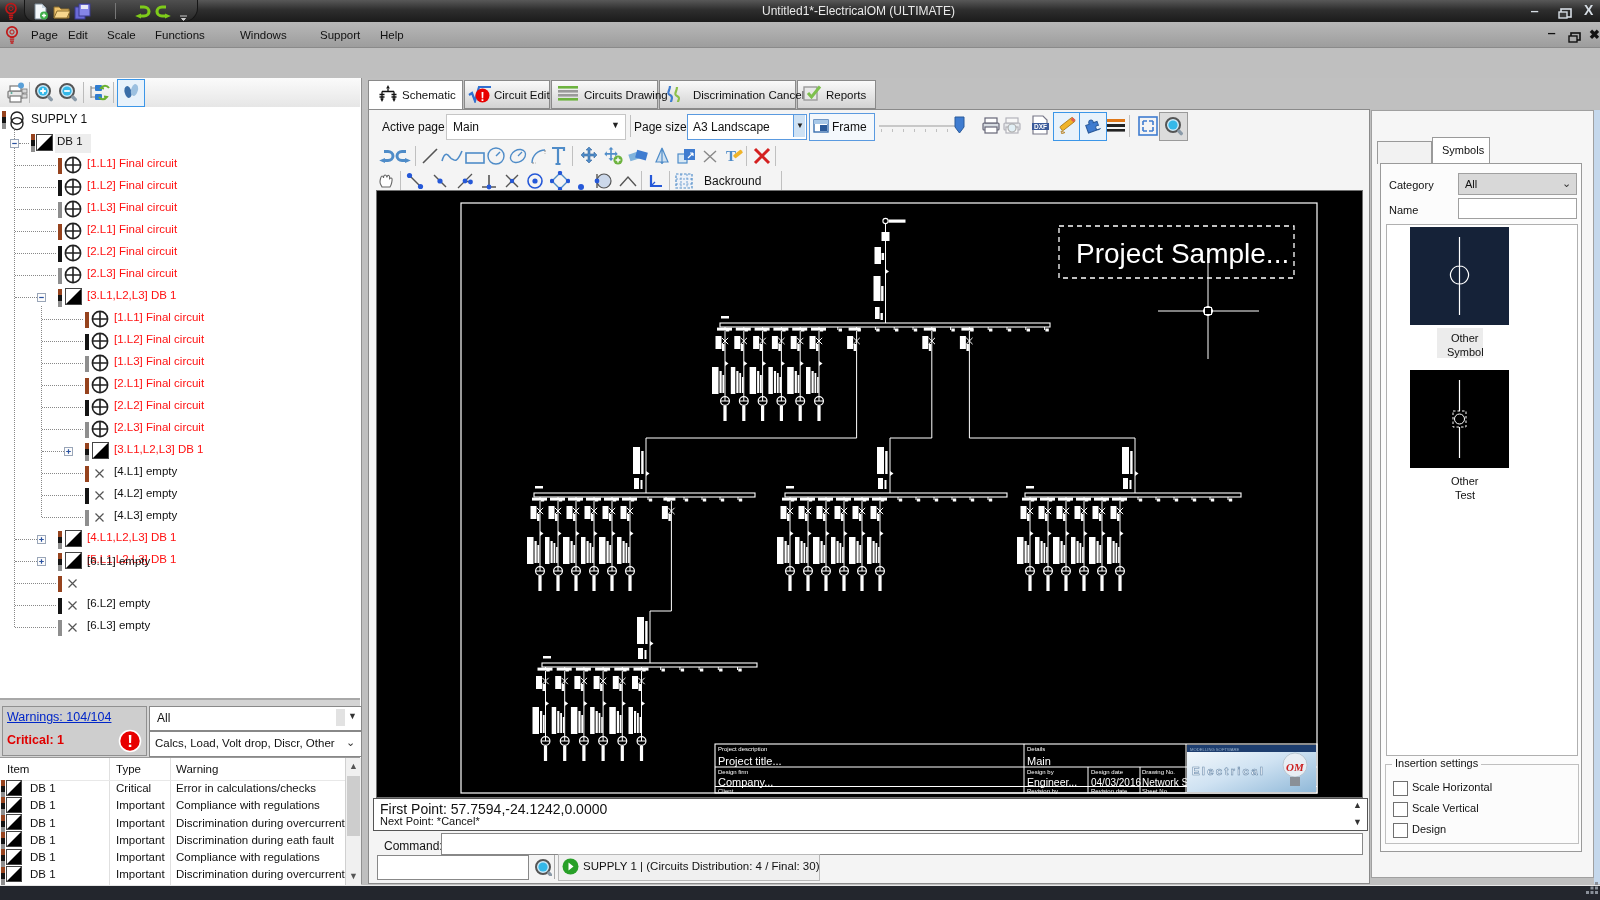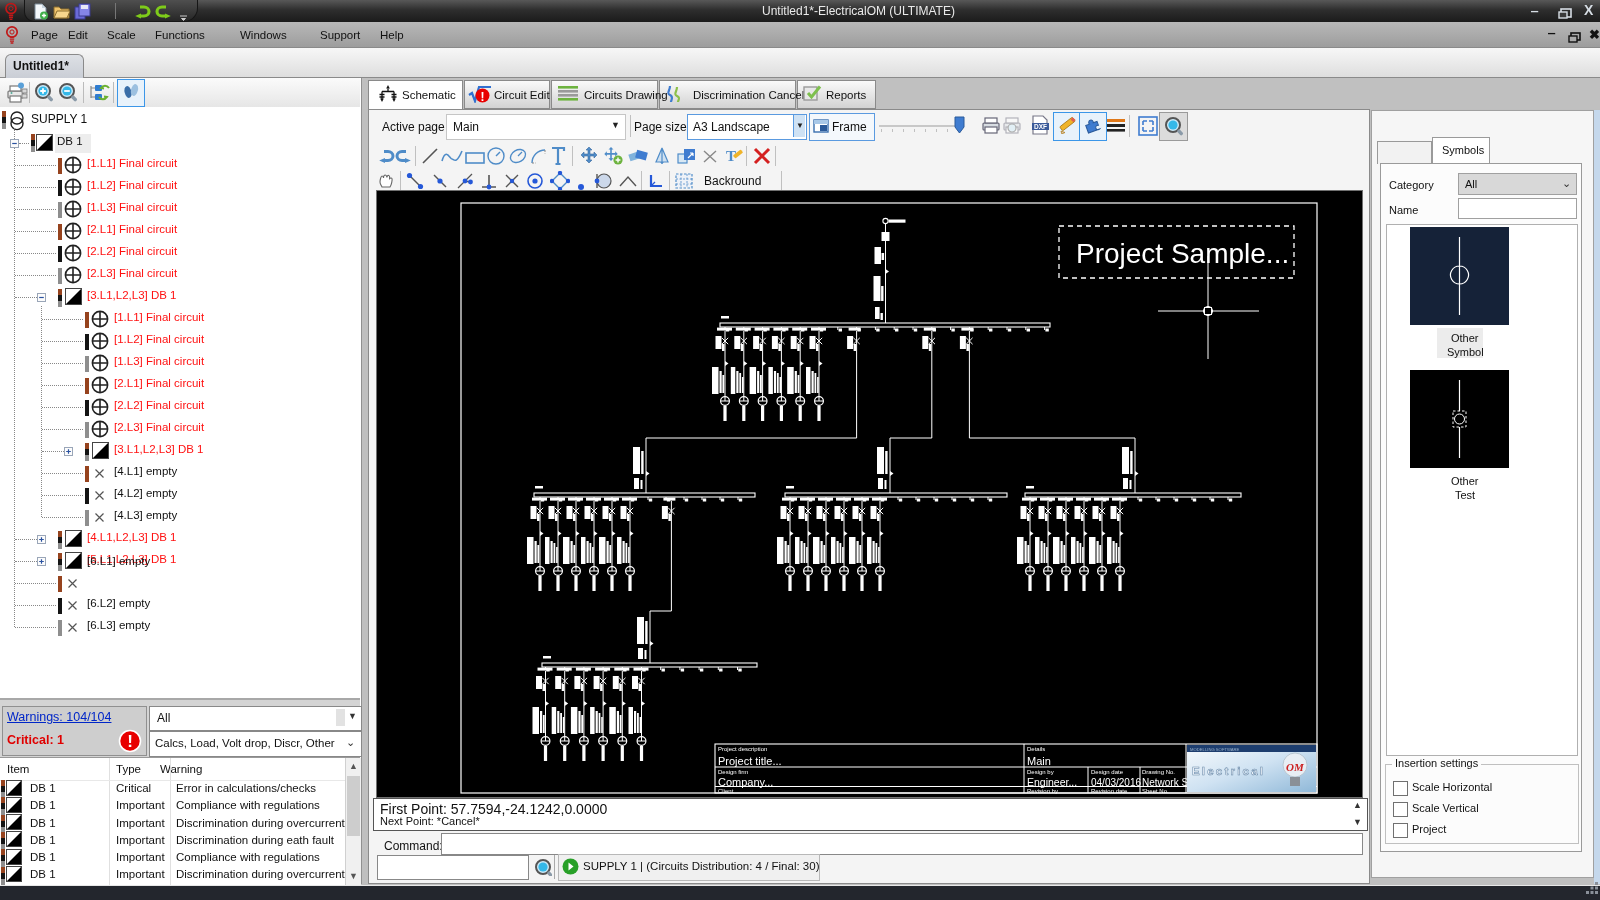--- a/index.html
+++ b/index.html
@@ -62,24 +62,20 @@
 <div class="txt" style="left:240px;top:7px;font-size:11.5px;color:#111;">Windows</div>
 <div class="txt" style="left:320px;top:7px;font-size:11.5px;color:#111;">Support</div>
 <div class="txt" style="left:380px;top:7px;font-size:11.5px;color:#111;">Help</div>
 <div class="txt" style="left:1548px;top:3px;font-size:13px;color:#111;font-weight:bold;">‒</div>
 <div class="abs" style="left:1568px;top:7px;"><svg width="13" height="11" viewBox="0 0 13 11" style="">
           <rect x="3" y="1" width="9" height="7" fill="none" stroke="#111" stroke-width="1.6"></rect>
           <rect x="1" y="4" width="8" height="6" fill="#ababab" stroke="#111" stroke-width="1.4"></rect>
         </svg></div>
 <div class="txt" style="left:1589px;top:5px;font-size:13px;color:#111;font-weight:bold;">✖</div>
 </div>
-<div class="abs" style="left:0;top:48px;width:1600px;height:30px;background:linear-gradient(#f7f7f7,#dedede);border-bottom:1px solid #8a8a8a;box-sizing:border-box;">
-<div class="abs" style="left:5px;top:6px;width:77px;height:24px;background:linear-gradient(#dde0e5,#c9cdd5);border:1px solid #8a8a8a;border-bottom:none;border-radius:6px 6px 0 0;"></div>
-<div class="txt" style="left:13px;top:11px;font-size:12px;font-weight:bold;color:#111;">Untitled1*</div>
-</div>
 <div class="abs" style="left:0;top:78px;width:361px;height:806px;background:#fff;border-right:1px solid #909090;">
 <div class="abs" style="left:0;top:0;width:360px;height:29px;background:linear-gradient(#fbfbfb,#e6e6e6);border-bottom:1px solid #b4b4b4;">
 <div class="abs" style="left:4px;top:4px;"><svg width="24" height="22" viewBox="0 0 24 22" style="">
             <rect x="4" y="9" width="15" height="7" rx="1" fill="#e8e8e8" stroke="#777" stroke-width="1.2"></rect>
             <rect x="6" y="4" width="11" height="5" fill="#fff" stroke="#777" stroke-width="1.2"></rect>
             <rect x="6" y="14" width="11" height="6" fill="#fff" stroke="#777" stroke-width="1.2"></rect>
             <circle cx="7.5" cy="11" r="1" fill="#5a9"></circle>
             <circle cx="17" cy="3.5" r="3" fill="#5aa0d8"></circle>
             <rect x="18" y="7" width="5" height="4" fill="#d8d8d8" stroke="#777" stroke-width="0.8"></rect>
             <rect x="18" y="12" width="5" height="4" fill="#d8d8d8" stroke="#777" stroke-width="0.8"></rect>
@@ -324,21 +320,21 @@
           <div class="abs" style="left:186px;top:2px;width:9px;height:17px;background:#e2e2e2;"></div>
           <div class="txt" style="left:198px;top:4px;font-size:9px;color:#333;">▼</div>
         </div>
 <div class="abs" style="left:149px;top:31px;width:211px;height:24px;background:#fff;border:1px solid #888;">
           <div class="txt" style="left:5px;top:5px;font-size:11.5px;color:#111;">Calcs, Load, Volt drop, Discr, Other</div>
           <div class="txt" style="left:196px;top:4px;font-size:11px;color:#333;">⌄</div>
         </div>
 <div class="abs" style="left:0;top:57px;width:360px;height:129px;background:#fff;border-top:1px solid #999;">
 <div class="txt" style="left:7px;top:5px;font-size:11.5px;color:#111;">Item</div>
 <div class="txt" style="left:116px;top:5px;font-size:11.5px;color:#111;">Type</div>
-<div class="txt" style="left:160px;top:5px;font-size:11.5px;color:#111;">Warning</div>
+<div class="txt" style="left:176px;top:5px;font-size:11.5px;color:#111;">Warning</div>
 <div class="abs" style="left:109px;top:0;width:1px;height:129px;background:#e0e0e0;"></div>
 <div class="abs" style="left:170px;top:0;width:1px;height:129px;background:#e0e0e0;"></div>
 <div class="abs" style="left:0px;top:22px;width:345px;height:1px;background:#e8e8e8;"></div>
 <div class="abs" style="left:1px;top:22.0px;width:4px;height:6px;background:#96431e;"></div>
           <div class="abs" style="left:1px;top:28.0px;width:4px;height:6px;background:#141414;"></div>
           <div class="abs" style="left:1px;top:34.0px;width:4px;height:6px;background:#8e8e8e;"></div>
           <div class="abs" style="left:6px;top:22px;"><svg width="16" height="16" viewBox="0 0 16 16" style="">
               <rect x="0.5" y="0.5" width="15" height="15" fill="#fff" stroke="#444" stroke-width="1"></rect>
               <path d="M1 15L15 1V15z" fill="#000"></path>
             </svg></div>
@@ -1318,21 +1314,21 @@
 <div class="txt" style="left:64px;top:250px;font-size:11px;color:#111;">Other</div>
 <div class="txt" style="left:68px;top:264px;font-size:11px;color:#111;">Test</div>
 </div>
 <div class="abs" style="left:4px;top:600px;width:192px;height:78px;border:1px solid #c0c0c0;">
 <div class="txt" style="left:6px;top:-8px;background:#fcfcfc;padding:0 3px;font-size:11px;color:#111;">Insertion settings</div>
 <div class="abs" style="left:7px;top:16px;width:13px;height:13px;background:#fff;border:1px solid #707070;"></div>
 <div class="txt" style="left:26px;top:16px;font-size:11px;color:#111;">Scale Horizontal</div>
 <div class="abs" style="left:7px;top:37px;width:13px;height:13px;background:#fff;border:1px solid #707070;"></div>
 <div class="txt" style="left:26px;top:37px;font-size:11px;color:#111;">Scale Vertical</div>
 <div class="abs" style="left:7px;top:58px;width:13px;height:13px;background:#fff;border:1px solid #707070;"></div>
-<div class="txt" style="left:26px;top:58px;font-size:11px;color:#111;">Project</div>
+<div class="txt" style="left:26px;top:58px;font-size:11px;color:#111;">Design</div>
 </div>
 </div>
 </div>
 <div class="abs" style="left:1594px;top:110px;width:6px;height:774px;background:#c5d8ec;"></div>
 <div class="abs" style="left:0;top:885px;width:1600px;height:15px;background:#23262d;border-top:1px solid #e8e8e8;box-sizing:border-box;">
 <div class="abs" style="right:2px;bottom:2px;"><svg width="12" height="12" viewBox="0 0 12 12" style="">
           <g fill="#8a9099">
             <rect x="9" y="0" width="3" height="3"></rect>
             <rect x="9" y="4.5" width="3" height="3"></rect>
             <rect x="4.5" y="4.5" width="3" height="3"></rect>

